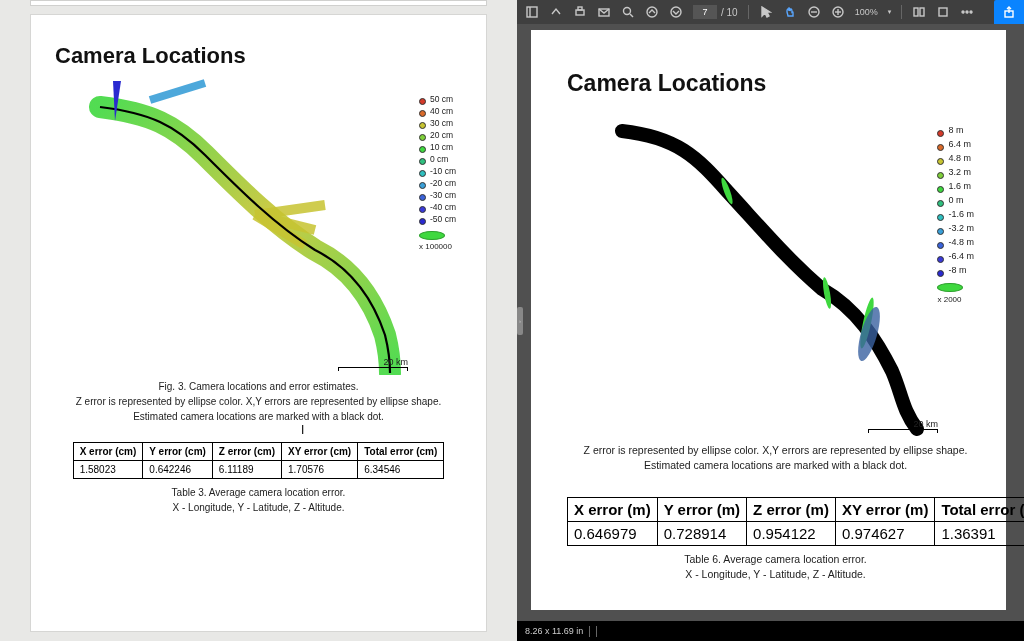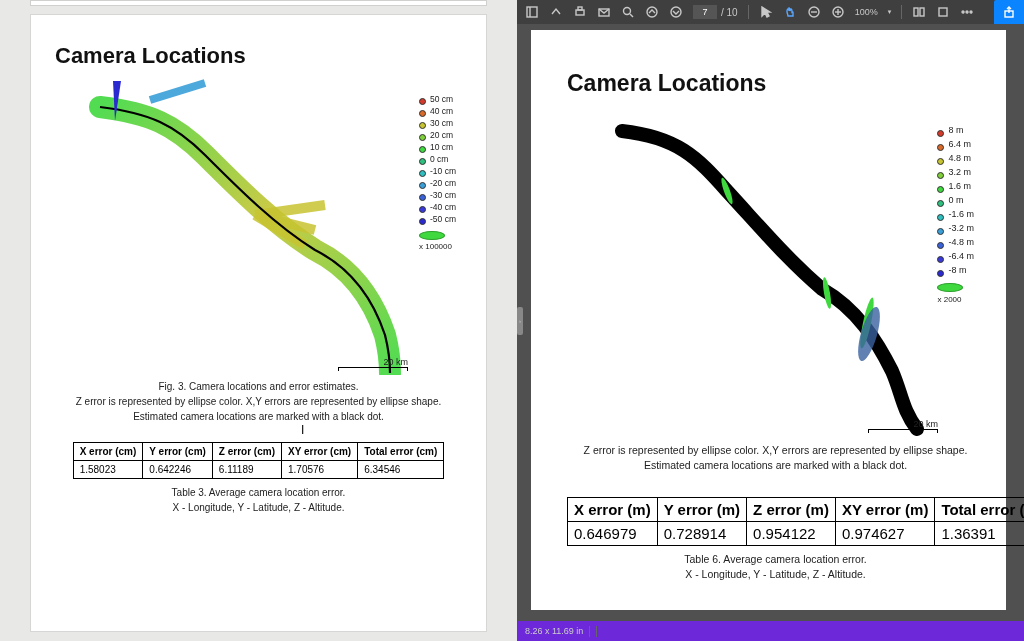--- a/index.html
+++ b/index.html
@@ -23,21 +23,21 @@
   .tool { width:14px; height:14px; display:flex; align-items:center; justify-content:center; cursor:pointer; }
   .tool svg { stroke:#c8c8c8; fill:none; stroke-width:1.4; }
   .page-box { display:flex; align-items:center; gap:4px; }
   .page-input { width:24px; height:14px; background:#555; border:none; color:#fff; font-size:9px; text-align:center; padding:0; }
   .sep { width:1px; height:14px; background:#666; }
   .zoom-box { font-size:9px; }
   .share-btn { position:absolute; right:0; top:0; height:24px; width:30px; background:#0a84ff; display:flex; align-items:center; justify-content:center; cursor:pointer; border-top-left-radius:2px; }
   .right-scroll { flex:1; background:#505050; padding: 6px 18px 2px 14px; overflow:hidden; }
   .right-page { background:#fff; width:100%; height:580px; padding: 40px 22px 10px 36px; position:relative; }
 
-  .status-bar { height:20px; background:#6d28d9; color:#ccc; font-size:9px; display:flex; align-items:center; padding:0 8px; gap:6px; }
+  .status-bar { height:20px; background:#000000; color:#ccc; font-size:9px; display:flex; align-items:center; padding:0 8px; gap:6px; }
 
   h1.title { font-size:22px; font-weight:bold; color:#111; margin-bottom: 6px; }
   .right-page h1.title { font-size:23px; margin-bottom:12px; }
 
   
   .fig-wrap { position:relative; width:100%; }
   .left-fig { height:300px; }
   .right-fig { height:330px; }
 
   

